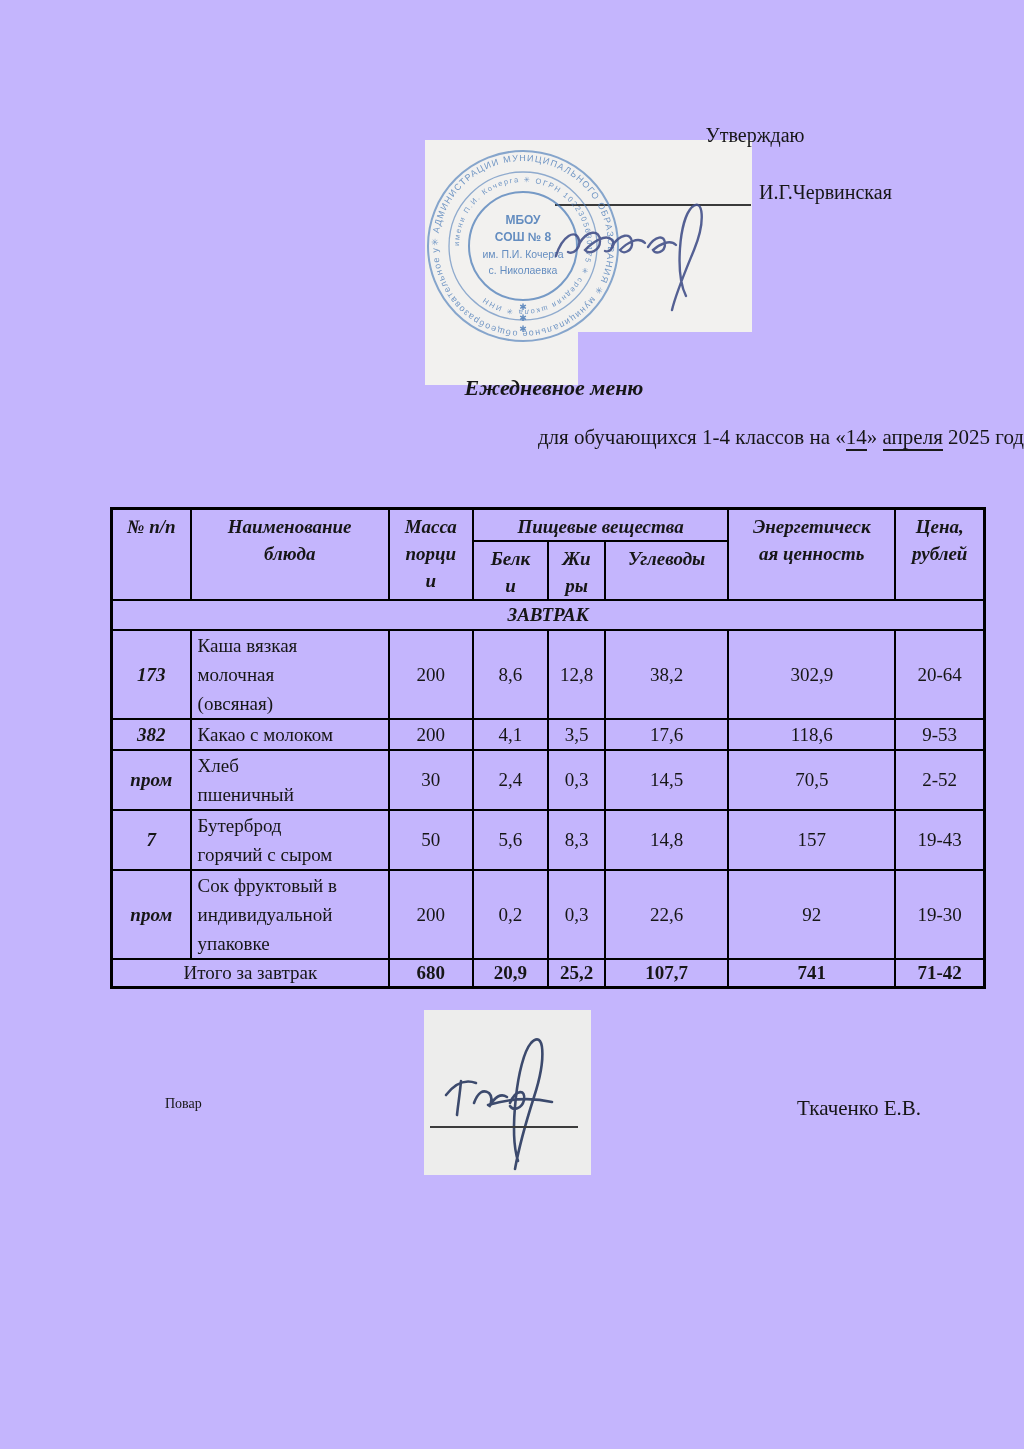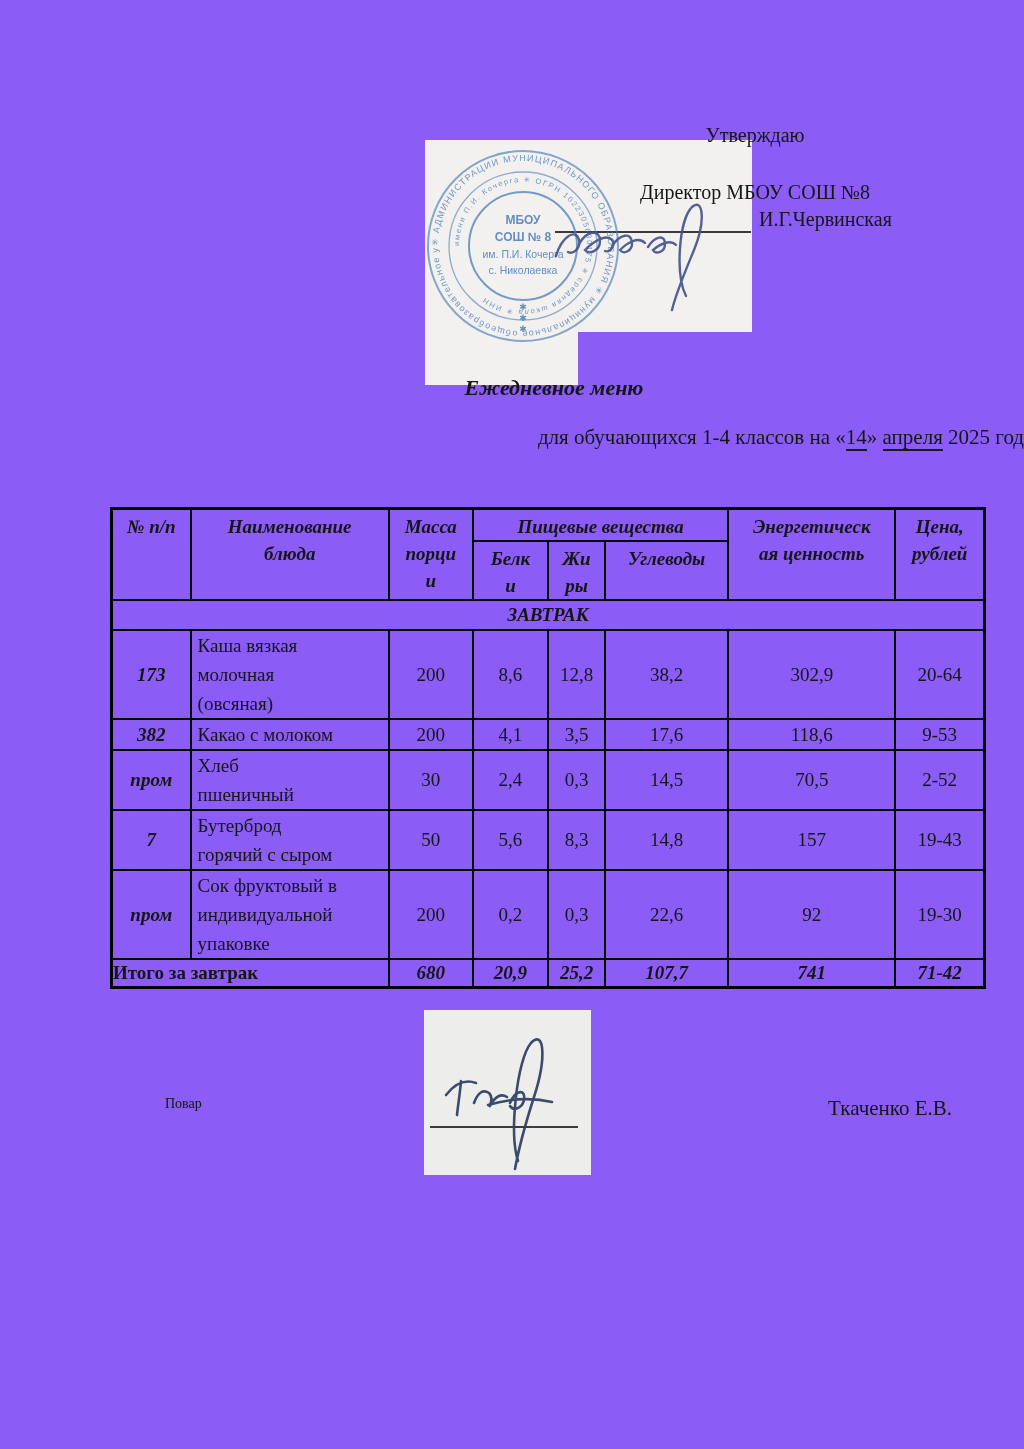--- a/index.html
+++ b/index.html
@@ -1,18 +1,18 @@
 <!DOCTYPE html>
 <html><head>
 <meta charset="utf-8">
 <style>
   * { margin:0; padding:0; box-sizing:border-box; }
   html,body { background:#ffffff; }
   .page {
-    position:relative; width:1024px; height:1449px; background:#8b5cf6;
+    position:relative; width:1024px; height:1449px; background:#c4b5fd;
     font-family:"Liberation Serif","DejaVu Serif",serif; color:#161616;
     overflow:hidden;
   }
   .scan-patch { position:absolute; background:#f2f1ef; }
   .patch-a { left:425px; top:140px; width:327px; height:192px; }
   .patch-b { left:425px; top:332px; width:153px; height:53px; }
   .patch-sig { left:424px; top:1010px; width:167px; height:165px; background:#ededec; }
 
   
   .approve { position:absolute; left:555px; top:122px; width:400px;
@@ -44,38 +44,37 @@
   table.menu th { font-weight:bold; font-style:italic; text-align:center;
                   vertical-align:top; padding-top:3px; line-height:27px; }
   .pre { white-space:pre-line; }
   td.cnum { text-align:center; vertical-align:middle; font-weight:bold;font-style:italic; }
   td.cname { text-align:left; vertical-align:middle; padding-left:6px;
              line-height:29px; }
   td.cval { text-align:center; vertical-align:middle; }
   tr.section-row td { text-align:center; font-weight:bold; font-style:italic;
                       vertical-align:middle; }
   tr.total-row td { vertical-align:middle; }
-  tr.total-row td.tlabel { text-align:left; font-weight:bold; }
-  tr.total-row td.cval { font-weight:bold;font-style:italic; }
+  tr.total-row td.tlabel { text-align:center; font-weight:normal; }
+  tr.total-row td.cval { font-weight:bold; }
 
   .footer-cook  { position:absolute; left:165px; top:1096px; font-size:14px; }
-  .footer-name  { position:absolute; left:828px; top:1096px; font-size:21px; }
+  .footer-name  { position:absolute; left:797px; top:1096px; font-size:21px; }
 </style>
 </head>
 <body>
 
 <div class="page">
 
   <div class="scan-patch patch-a"></div>
   <div class="scan-patch patch-b"></div>
   <div class="scan-patch patch-sig"></div>
 
   <div class="approve">
     <div class="l1">Утверждаю</div>
-    <div class="l2">Директор МБОУ СОШ №8</div>
     <div class="l4"><span class="sig-line"></span><span>И.Г.Червинская</span></div>
   </div>
 
   <svg class="stamp" width="196" height="196" viewBox="-98 -98 196 196">
     <defs>
       <path id="ringA" d="M -85,0 A 85,85 0 1 1 85,0 A 85,85 0 1 1 -85,0"></path>
       <path id="ringB" d="M -64,0 A 64,64 0 1 1 64,0 A 64,64 0 1 1 -64,0"></path>
     </defs>
     <g fill="none" stroke="#4c7cb8">
       <circle r="95" stroke-width="2" opacity="0.65"></circle>

